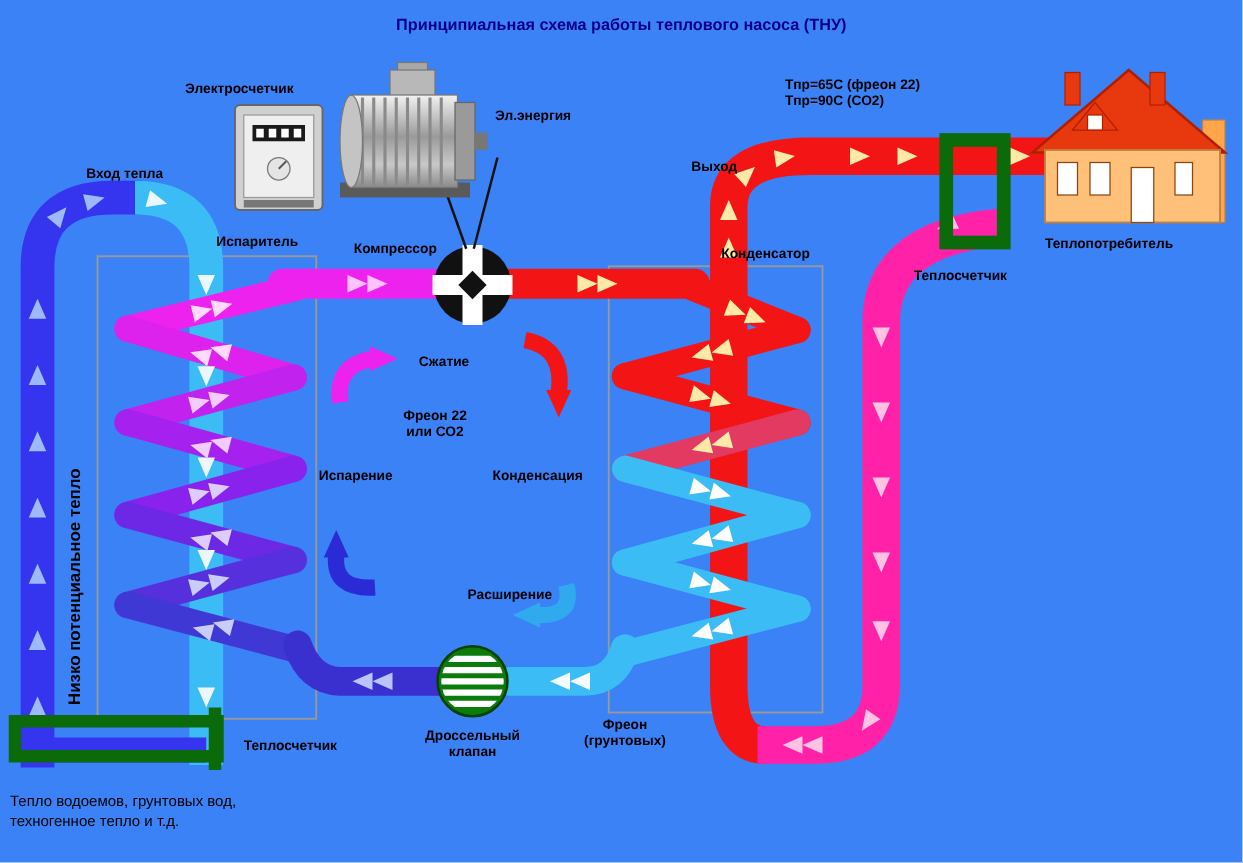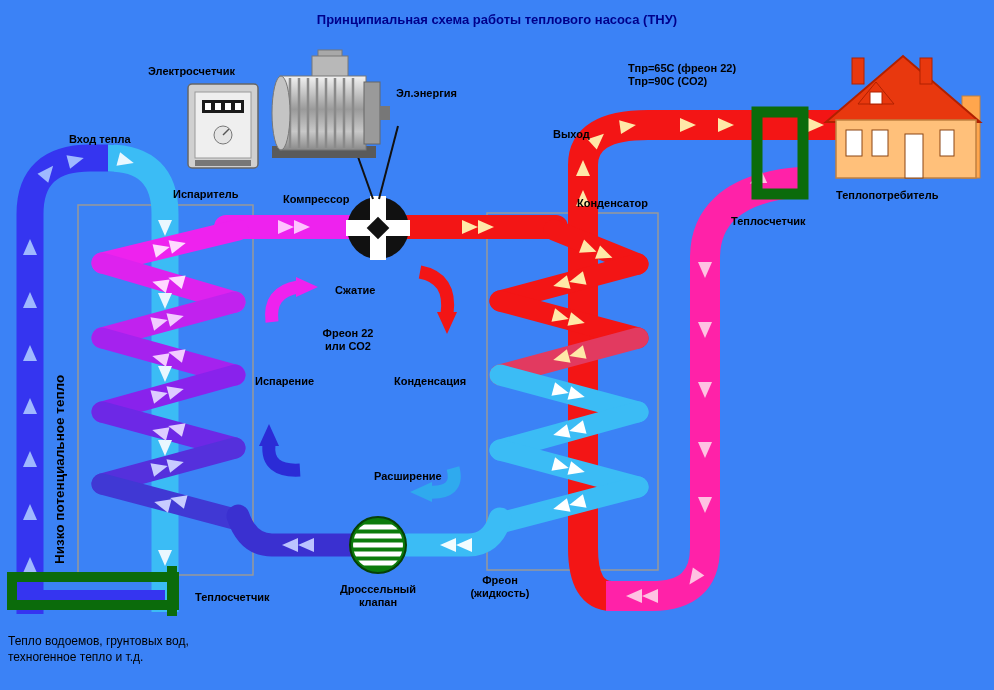--- a/index.html
+++ b/index.html
@@ -280,21 +280,21 @@
   <div class="lbl" style="left:394px;top:375px;">Конденсация</div>
   <div class="lbl" style="left:334px;top:470px;margin-left:40px;">Расширение</div>
 
   <div class="lbl center" style="left:328px;top:583px;width:100px;">
     <div>Дроссельный</div>
     <div>клапан</div>
   </div>
 
   <div class="lbl center" style="left:455px;top:574px;width:90px;">
     <div>Фреон</div>
-    <div>(жидкость)</div>
+    <div>(грунтовых)</div>
   </div>
 
   <div class="lbl" style="left:195px;top:591px;">Теплосчетчик</div>
 
   <div class="vlabel">Низко потенциальное тепло</div>
 
   <div class="note">
     <div>Тепло водоемов, грунтовых вод,</div>
     <div>техногенное тепло и т.д.</div>
   </div>

